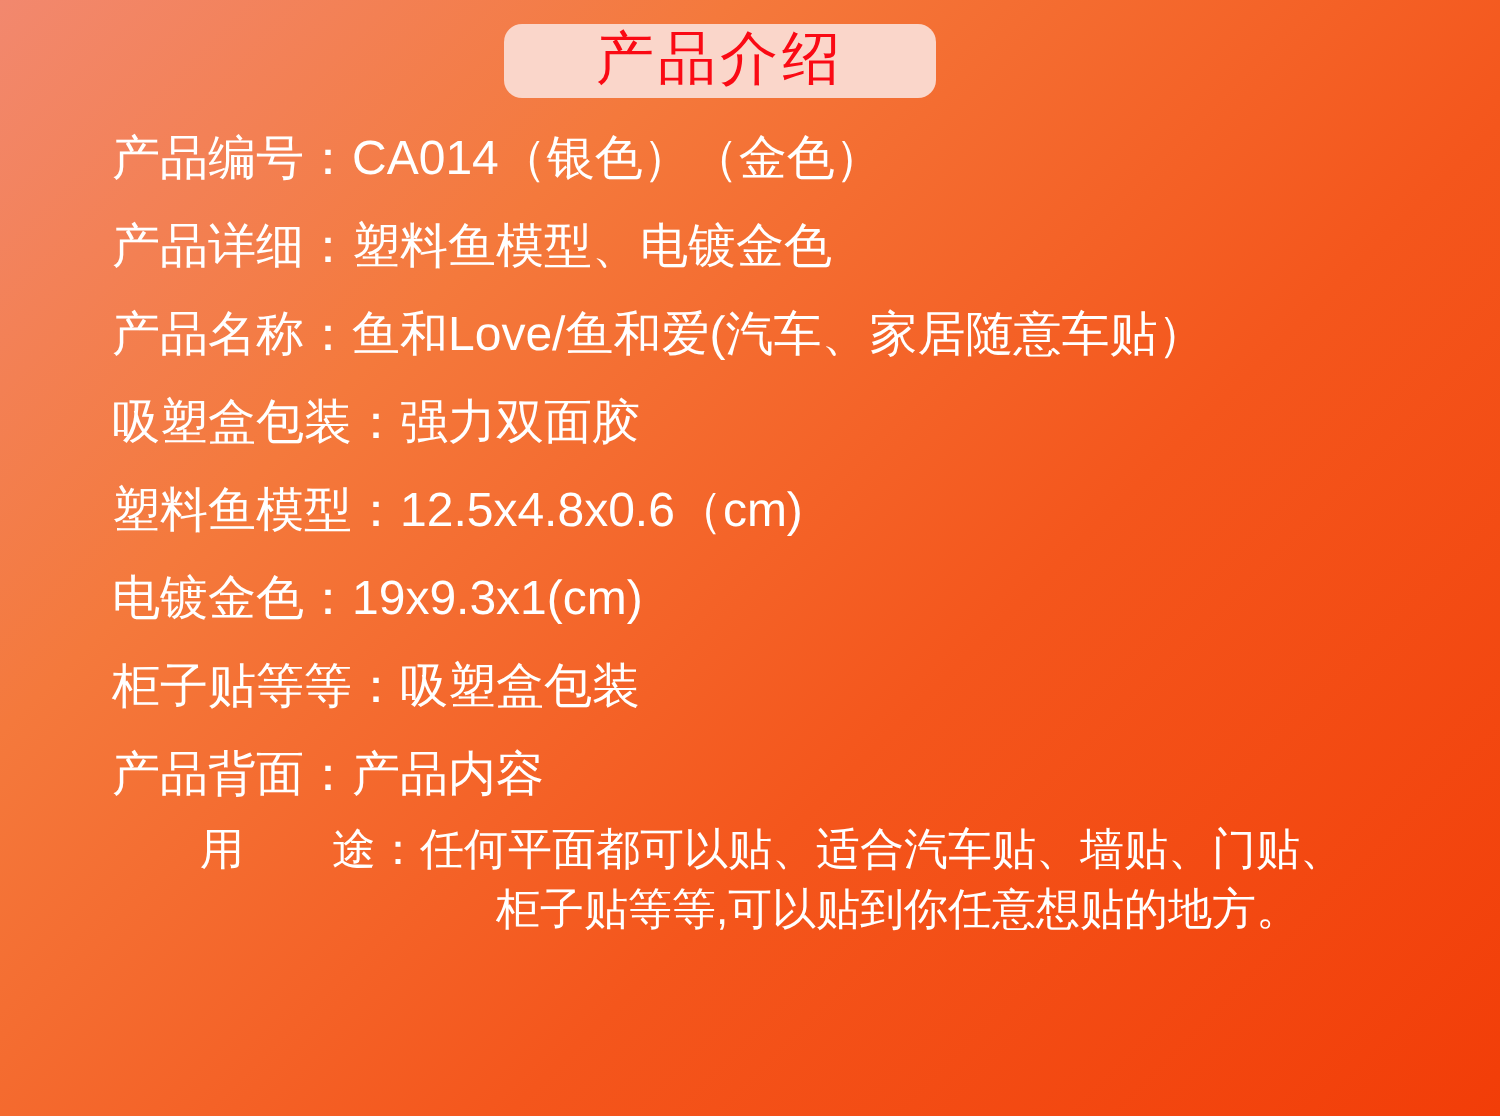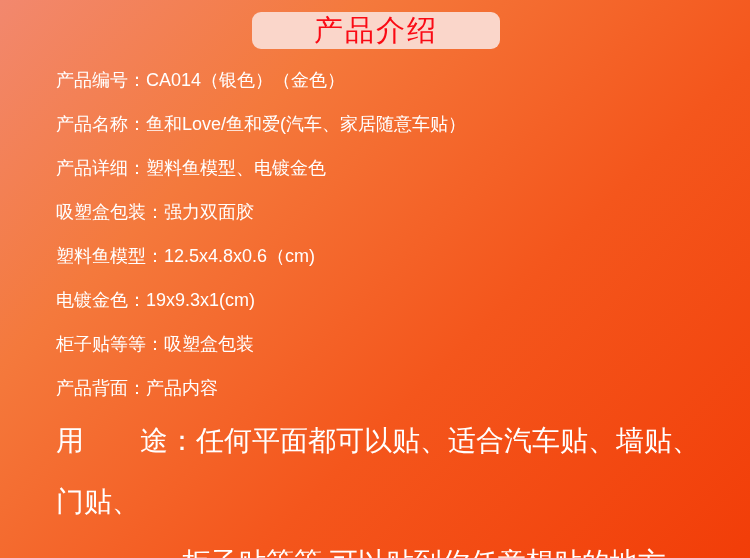--- a/index.html
+++ b/index.html
@@ -18,21 +18,21 @@
     height: 558px;
     box-sizing: border-box;
     background: linear-gradient(135deg, #f2886e 0%, #f4793c 28%, #f4561c 62%, #f23d08 100%);
     overflow: hidden;
   }
   
   #header-badge {
     position: absolute;
     left: 252px;
     top: 12px;
-    width: 248px;
+    width: 216px;
     height: 37px;
     background: #fad6ca;
     border-radius: 9px;
     display: flex;
     align-items: center;
     justify-content: center;
   }
   #header-title {
     color: #fa0a14;
     font-size: 29px;
@@ -46,37 +46,38 @@
     position: absolute;
     left: 56px;
     top: 58px;
     width: 690px;
   }
   .spec-row {
     display: block;
     height: 44px;
     line-height: 44px;
     color: #ffffff;
-    font-size: 18px;
+    font-size: 24px;
     white-space: nowrap;
   }
   .spec-label {
     color: #ffffff;
   }
   .spec-value {
     color: #ffffff;
   }
   
   #usage-row {
     display: block;
     color: #ffffff;
-    font-size: 28px;
-    line-height: 61px;
+    font-size: 22px;
+    line-height: 30px;
     height: 92px;
     width: 660px;
+    text-align: center;
   }
   #usage-label {
     white-space: pre;
   }
   #usage-line-2 {
     display: block;
     padding-left: 126px;
   }
 </style>
 </head>
@@ -88,25 +89,25 @@
     <span id="header-title">产品介绍</span>
   </div>
 
   <div id="spec-list">
 
     <div class="spec-row">
       <span class="spec-label">产品编号</span><span class="spec-label">：</span><span class="spec-value">CA014（银色）（金色）</span>
     </div>
 
     <div class="spec-row">
-      <span class="spec-label">产品名称</span><span class="spec-label">：</span><span class="spec-value">鱼和Love/鱼和爱(汽车、家居随意车贴）</span>
+      <span class="spec-label">产品详细</span><span class="spec-label">：</span><span class="spec-value">塑料鱼模型、电镀金色</span>
     </div>
 
     <div class="spec-row">
-      <span class="spec-label">产品详细</span><span class="spec-label">：</span><span class="spec-value">塑料鱼模型、电镀金色</span>
+      <span class="spec-label">产品名称</span><span class="spec-label">：</span><span class="spec-value">鱼和Love/鱼和爱(汽车、家居随意车贴）</span>
     </div>
 
     <div class="spec-row">
       <span class="spec-label">吸塑盒包装</span><span class="spec-label">：</span><span class="spec-value">强力双面胶</span>
     </div>
 
     <div class="spec-row">
       <span class="spec-label">塑料鱼模型</span><span class="spec-label">：</span><span class="spec-value">12.5x4.8x0.6（cm)</span>
     </div>
 

